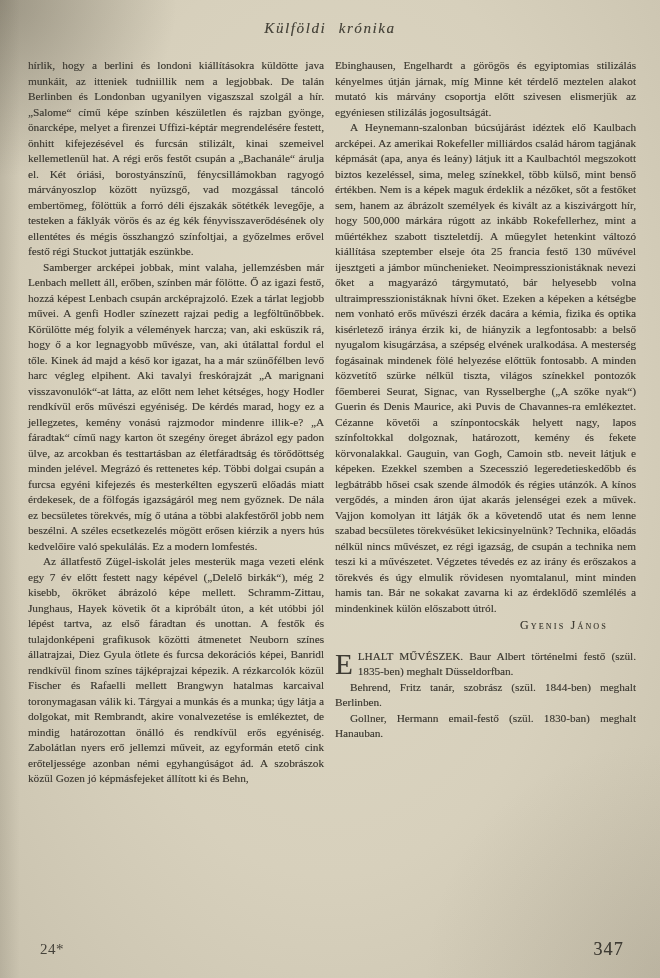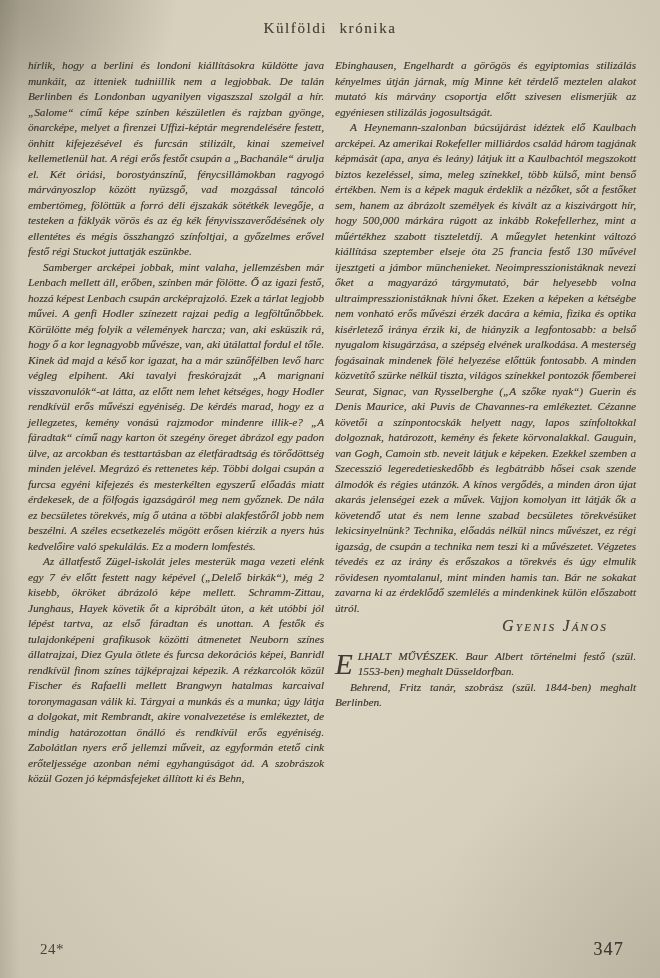--- a/index.html
+++ b/index.html
@@ -13,43 +13,42 @@
     background-color: #d6cfbb;
     background-image:
       linear-gradient(90deg, rgba(70,65,52,0.14), rgba(70,65,52,0) 3%),
       radial-gradient(circle at 0% 0%, rgba(80,75,62,0.40), rgba(80,75,62,0) 15%),
       radial-gradient(circle at 100% 100%, rgba(110,102,86,0.16), rgba(110,102,86,0) 20%),
       radial-gradient(ellipse at 50% 42%, #ded8c4 0%, #d7d0bc 58%, #c9c2ae 100%);
     color: #3e3b33;
   }
   .page-title {
     position: absolute; top: 20px; left: 0; right: 0;
-    text-align: center; 
+    text-align: center; font-style: italic;
     font-size: 15px; letter-spacing: 1.6px; word-spacing: 7px;
     color: #47443a;
     text-shadow: 0.2px 0.2px 0.4px rgba(62,59,51,0.45);
   }
   .columns {
     position: absolute; top: 58px; left: 28px; right: 24px;
     display: flex; gap: 11px;
   }
   .col {
     text-align: justify;
     font-size: 11.2px; line-height: 15.5px;
     text-shadow: 0.2px 0.2px 0.3px rgba(62,59,51,0.50);
-    font-style: italic;
   }
   .col-left  { width: 296px; }
   .col-right { width: 301px; }
   .col p { margin: 0; text-indent: 15px; }
   .col p.noindent { text-indent: 0; }
   .byline {
     text-align: right; padding-right: 28px; margin-top: 2px;
     font-variant: small-caps; letter-spacing: 2.2px;
-    font-size: 16px; color: #413e35;
+    font-size: 12px; color: #413e35;
   }
   .obit-lead { margin-top: 15px !important; text-indent: 0 !important; }
   .dropcap {
     float: left; font-size: 29px; line-height: 26px;
     padding: 2px 5px 0 0; color: #3e3b33; font-weight: 500;
   }
   .sig-mark {
     position: absolute; left: 40px; top: 941px;
     font-size: 15px; letter-spacing: 0.5px; color: #45423a;
   }
@@ -74,24 +73,25 @@
       <p>Az állatfestő Zügel-iskolát jeles mesterük maga vezeti elénk egy 7 év előtt festett nagy képével („Delelő birkák“), még 2 kisebb, ökröket ábrázoló képe mellett. Schramm-Zittau, Junghaus, Hayek követik őt a kipróbált úton, a két utóbbi jól lépést tartva, az első fáradtan és unottan. A festők és tulajdonképeni grafikusok közötti átmenetet Neuborn színes állatrajzai, Diez Gyula ötlete és furcsa dekorációs képei, Banridl rendkívül finom színes tájképrajzai képezik. A rézkarcolók közül Fischer és Rafaelli mellett Brangwyn hatalmas karcaival toronymagasan válik ki. Tárgyai a munkás és a munka; úgy látja a dolgokat, mit Rembrandt, akire vonalvezetése is emlékeztet, de mindig határozottan önálló és rendkívül erős egyéniség. Zabolátlan nyers erő jellemzi műveit, az egyformán etető cink erőteljessége azonban némi egyhangúságot ád. A szobrászok közül Gozen jó képmásfejeket állított ki és Behn,</p>
     </div>
 
     <div class="col col-right">
       <p class="noindent">Ebinghausen, Engelhardt a görögös és egyiptomias stilizálás kényelmes útján járnak, míg Minne két térdelő meztelen alakot mutató kis márvány csoportja előtt szivesen elismerjük az egyéniesen stilizálás jogosultságát.</p>
       <p>A Heynemann-szalonban búcsújárást idéztek elő Kaulbach arcképei. Az amerikai Rokefeller milliárdos család három tagjának képmását (apa, anya és leány) látjuk itt a Kaulbachtól megszokott biztos kezeléssel, sima, meleg színekkel, több külső, mint benső értékben. Nem is a képek maguk érdeklik a nézőket, sőt a festőket sem, hanem az ábrázolt személyek és kivált az a kiszivárgott hír, hogy 500,000 márkára rúgott az inkább Rokefellerhez, mint a műértékhez szabott tiszteletdíj. A műegylet hetenkint változó kiállítása szeptember elseje óta 25 francia festő 130 művével ijesztgeti a jámbor münchenieket. Neoimpresszionistáknak nevezi őket a magyarázó tárgymutató, bár helyesebb volna ultraimpresszionistáknak hívni őket. Ezeken a képeken a kétségbe nem vonható erős művészi érzék dacára a kémia, fizika és optika kisérletező iránya érzik ki, de hiányzik a legfontosabb: a belső nyugalom kisugárzása, a szépség elvének uralkodása. A mesterség fogásainak mindenek fölé helyezése előttük fontosabb. A minden közvetítő szürke nélkül tiszta, világos színekkel pontozók főemberei Seurat, Signac, van Rysselberghe („A szőke nyak“) Guerin és Denis Maurice, aki Puvis de Chavannes-ra emlékeztet. Cézanne követői a színpontocskák helyett nagy, lapos színfoltokkal dolgoznak, határozott, kemény és fekete körvonalakkal. Gauguin, van Gogh, Camoin stb. neveit látjuk e képeken. Ezekkel szemben a Szecesszió legeredetieskedőbb és legbátrább hősei csak szende álmodók és régies utánzók. A kínos vergődés, a minden áron újat akarás jelenségei ezek a művek. Vajjon komolyan itt látják ők a követendő utat és nem lenne szabad becsületes törekvésüket lekicsinyelnünk? Technika, előadás nélkül nincs művészet, ez régi igazság, de csupán a technika nem teszi ki a művészetet. Végzetes tévedés ez az irány és erőszakos a törekvés és úgy elmulik rövidesen nyomtalanul, mint minden hamis tan. Bár ne sokakat zavarna ki az érdeklődő szemlélés a mindenkinek külön előszabott útról.</p>
 
       <div class="byline">Gyenis János</div>
 
       <p class="obit-lead">
-        <span class="dropcap">E</span><span>LHALT MŰVÉSZEK. Baur Albert történelmi festő (szül. 1553-ben) meghalt Düsseldorfban.</span>
+        <span class="dropcap">E</span><span>LHALT MŰVÉSZEK. Baur Albert történelmi festő (szül. 1835-ben) meghalt Düsseldorfban.</span>
       </p>
 
       <p>Behrend, Fritz tanár, szobrász (szül. 1844-ben) meghalt Berlinben.</p>
+      <p>Gollner, Hermann email-festő (szül. 1830-ban) meghalt Hanauban.</p>
     </div>
 
   </div>
 
   <div class="sig-mark">24*</div>
 
   <div class="page-number">347</div>
 
 </div>
 

